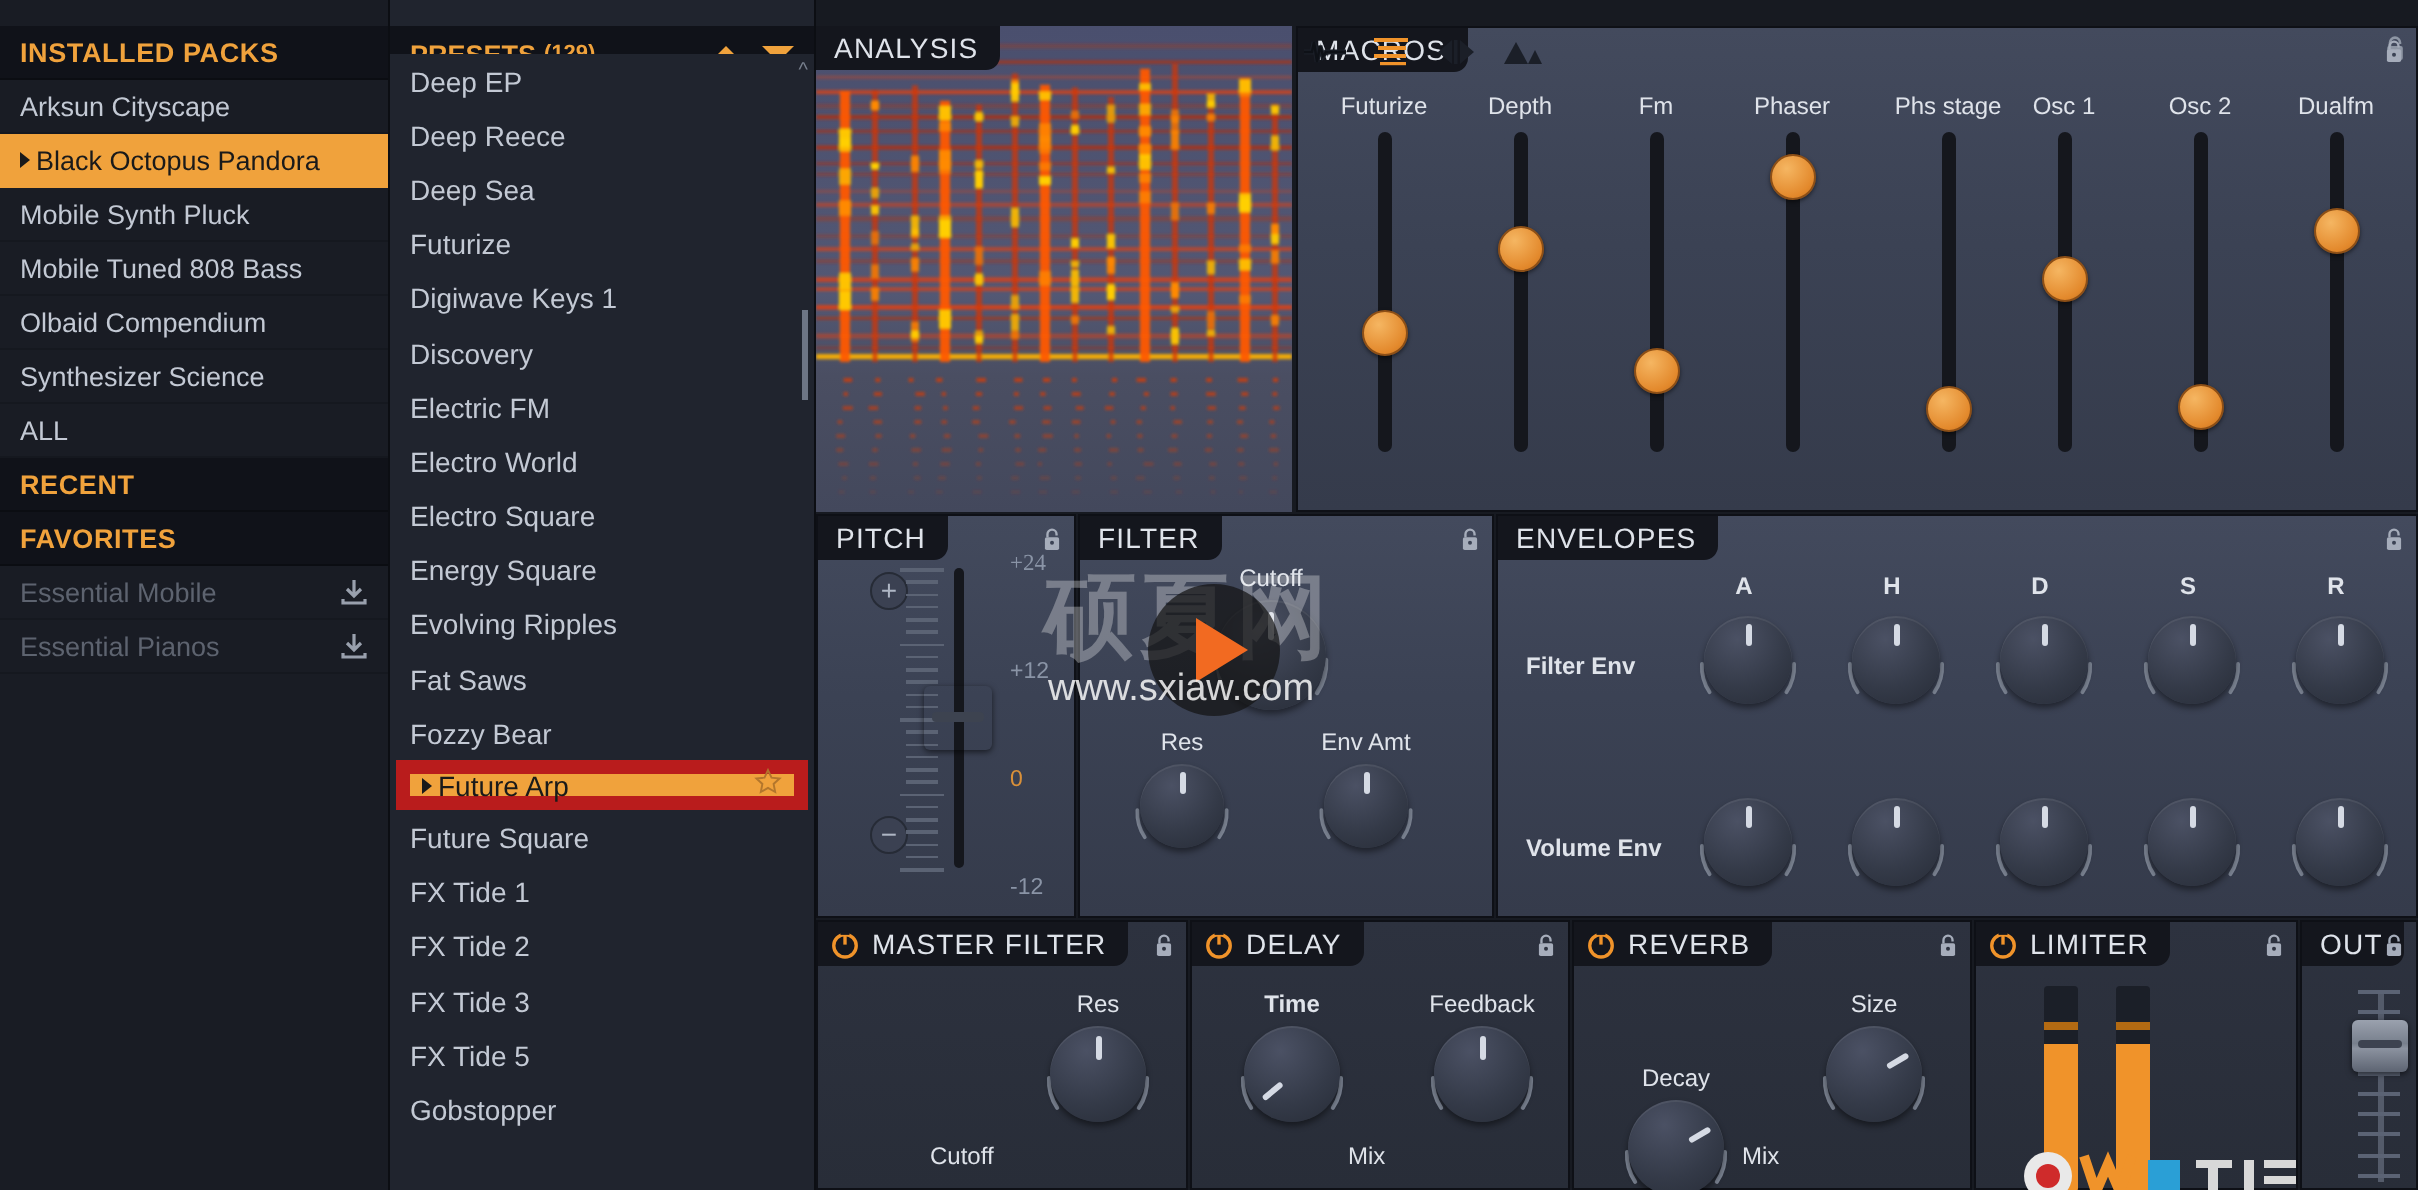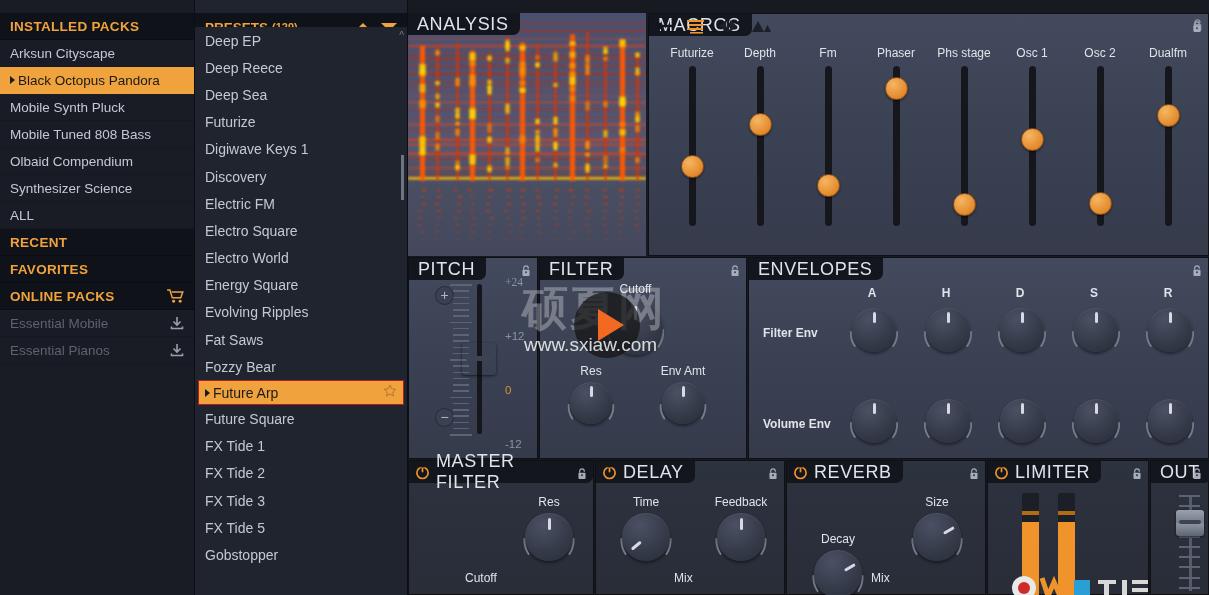--- a/index.html
+++ b/index.html
@@ -102,21 +102,21 @@
     display: flex; align-items: center;
     padding: 0 10px;
     color: #c3c9d4;
     font-size: 14px;
     white-space: nowrap;
     position: relative;
   }
   .pr-item.sel {
     background: #f0a23c;
     color: #1a1a1a;
-    border: 1px solid #b91c1c;
+    border: 7px solid #b91c1c;
     margin: 0 3px;
     height: 25px;
     padding: 0 6px;
     font-weight: 500;
   }
   .pr-item.sel .arrow {
     width: 0; height: 0;
     border-left: 5px solid #1a1a1a;
     border-top: 4px solid transparent;
     border-bottom: 4px solid transparent;
@@ -146,21 +146,21 @@
   .panel {
     position: absolute;
     background: linear-gradient(180deg,#434a5d 0%, #3b4254 45%, #353b4b 100%);
     border: 1px solid #0e1016;
   }
   .plabel {
     position: absolute; left: 0; top: 0;
     height: 22px;
     background: #14161d;
     color: #dfe3ea;
-    font-size: 18px;
+    font-size: 14px;
     letter-spacing: .6px;
     display: flex; align-items: center;
     padding: 0 11px 0 9px;
     border-bottom-right-radius: 7px;
     z-index: 5;
   }
   .plabel.pw { padding-left: 6px; }
   .lock {
     position: absolute; right: 6px; top: 5px;
     z-index: 5;
@@ -356,30 +356,20 @@
         <span>Synthesizer Science</span>
       </div>
       <div class="sb-item">
         <span>ALL</span>
       </div>
       <div class="sb-head">
         <span>RECENT</span>
       </div>
       <div class="sb-head">
         <span>FAVORITES</span>
-      </div>
-      <div class="sb-head">
-        <span>ONLINE PACKS</span>
-        <span class="cart">
-          <svg width="17" height="14" viewBox="0 0 18 15">
-            <path d="M0 1h3l2.6 8.5h9l2.2-6.2H5" fill="none" stroke="#f0a23c" stroke-width="1.6"></path>
-            <circle cx="7" cy="13" r="1.6" fill="#f0a23c"></circle>
-            <circle cx="14" cy="13" r="1.6" fill="#f0a23c"></circle>
-          </svg>
-        </span>
       </div>
       <div class="sb-item dim">
         <span>Essential Mobile</span>
         <span class="dl">
           <svg width="14" height="14" viewBox="0 0 14 14">
             <path d="M7 1v7M3.5 5.5L7 9l3.5-3.5" stroke="#99a0ad" stroke-width="1.6" fill="none"></path>
             <path d="M1.5 10.5v2h11v-2" stroke="#99a0ad" stroke-width="1.6" fill="none"></path>
           </svg>
         </span>
       </div>
@@ -423,24 +413,24 @@
         <div class="pr-item">
           <span>Digiwave Keys 1</span>
         </div>
         <div class="pr-item">
           <span>Discovery</span>
         </div>
         <div class="pr-item">
           <span>Electric FM</span>
         </div>
         <div class="pr-item">
+          <span>Electro World</span>
+        </div>
+        <div class="pr-item">
           <span>Electro Square</span>
-        </div>
-        <div class="pr-item">
-          <span>Electro World</span>
         </div>
         <div class="pr-item">
           <span>Energy Square</span>
         </div>
         <div class="pr-item">
           <span>Evolving Ripples</span>
         </div>
         <div class="pr-item">
           <span>Fat Saws</span>
         </div>
@@ -823,21 +813,21 @@
             <div class="mslider" style="height: 160px;">
               <div class="mknob" style="top: 108.23px;"></div>
             </div>
           </div>
           <div class="macro-col" style="left: 216px; top: 32px;">
             <div class="macro-lbl">Phaser</div>
             <div class="mslider" style="height: 160px;">
               <div class="mknob" style="top: 10.96px;"></div>
             </div>
           </div>
-          <div class="macro-col" style="left: 284px; top: 32px;">
+          <div class="macro-col" style="left: 294px; top: 32px;">
             <div class="macro-lbl">Phs stage</div>
             <div class="mslider" style="height: 160px;">
               <div class="mknob" style="top: 127.41px;"></div>
             </div>
           </div>
           <div class="macro-col" style="left: 352px; top: 32px;">
             <div class="macro-lbl">Osc 1</div>
             <div class="mslider" style="height: 160px;">
               <div class="mknob" style="top: 61.65px;"></div>
             </div>
@@ -1159,21 +1149,21 @@
         <span>DELAY</span>
       </div>
       <div class="lock">
         <svg width="10" height="12" viewBox="0 0 11 13">
             <path d="M3 5V3.3A2.5 2.5 0 0 1 8 3.3V4" fill="none" stroke="#a6adbb" stroke-width="1.3"></path>
             <rect x="1.6" y="5" width="7.8" height="7" rx="1" fill="#a6adbb"></rect>
             <circle cx="5.5" cy="8" r="1.1" fill="#2d323f"></circle>
           </svg>
       </div>
       <div id="dl-knobs">
-          <div class="knobwrap" style="left: 15px; top: 34px; width: 70px;">
+          <div class="knobwrap" style="left: 15px; top: 34px; width: 70px; font-weight: bold;">
             <div class="klabel">Time</div>
             <div style="position: relative; width: 70px; height: 58px; margin-top: 4px;">
               <svg class="karc" width="68" height="68" viewBox="0 0 100 100" style="left: 35px; top: 26px;">
                 <path d="M20 72 A36 36 0 0 1 14 50" stroke="#7b8392" stroke-width="3" fill="none" stroke-linecap="round"></path>
                 <path d="M80 72 A36 36 0 0 0 86 50" stroke="#7b8392" stroke-width="3" fill="none" stroke-linecap="round"></path>
               </svg>
               <div class="knob" style="width: 48px; height: 48px; position: absolute; left: 11px; top: 0px;">
                 <div class="tick" style="height: 12px; top: 5px; transform-origin: 50% 19.2px; transform: rotate(-129.6deg);"></div>
               </div>
             </div>

